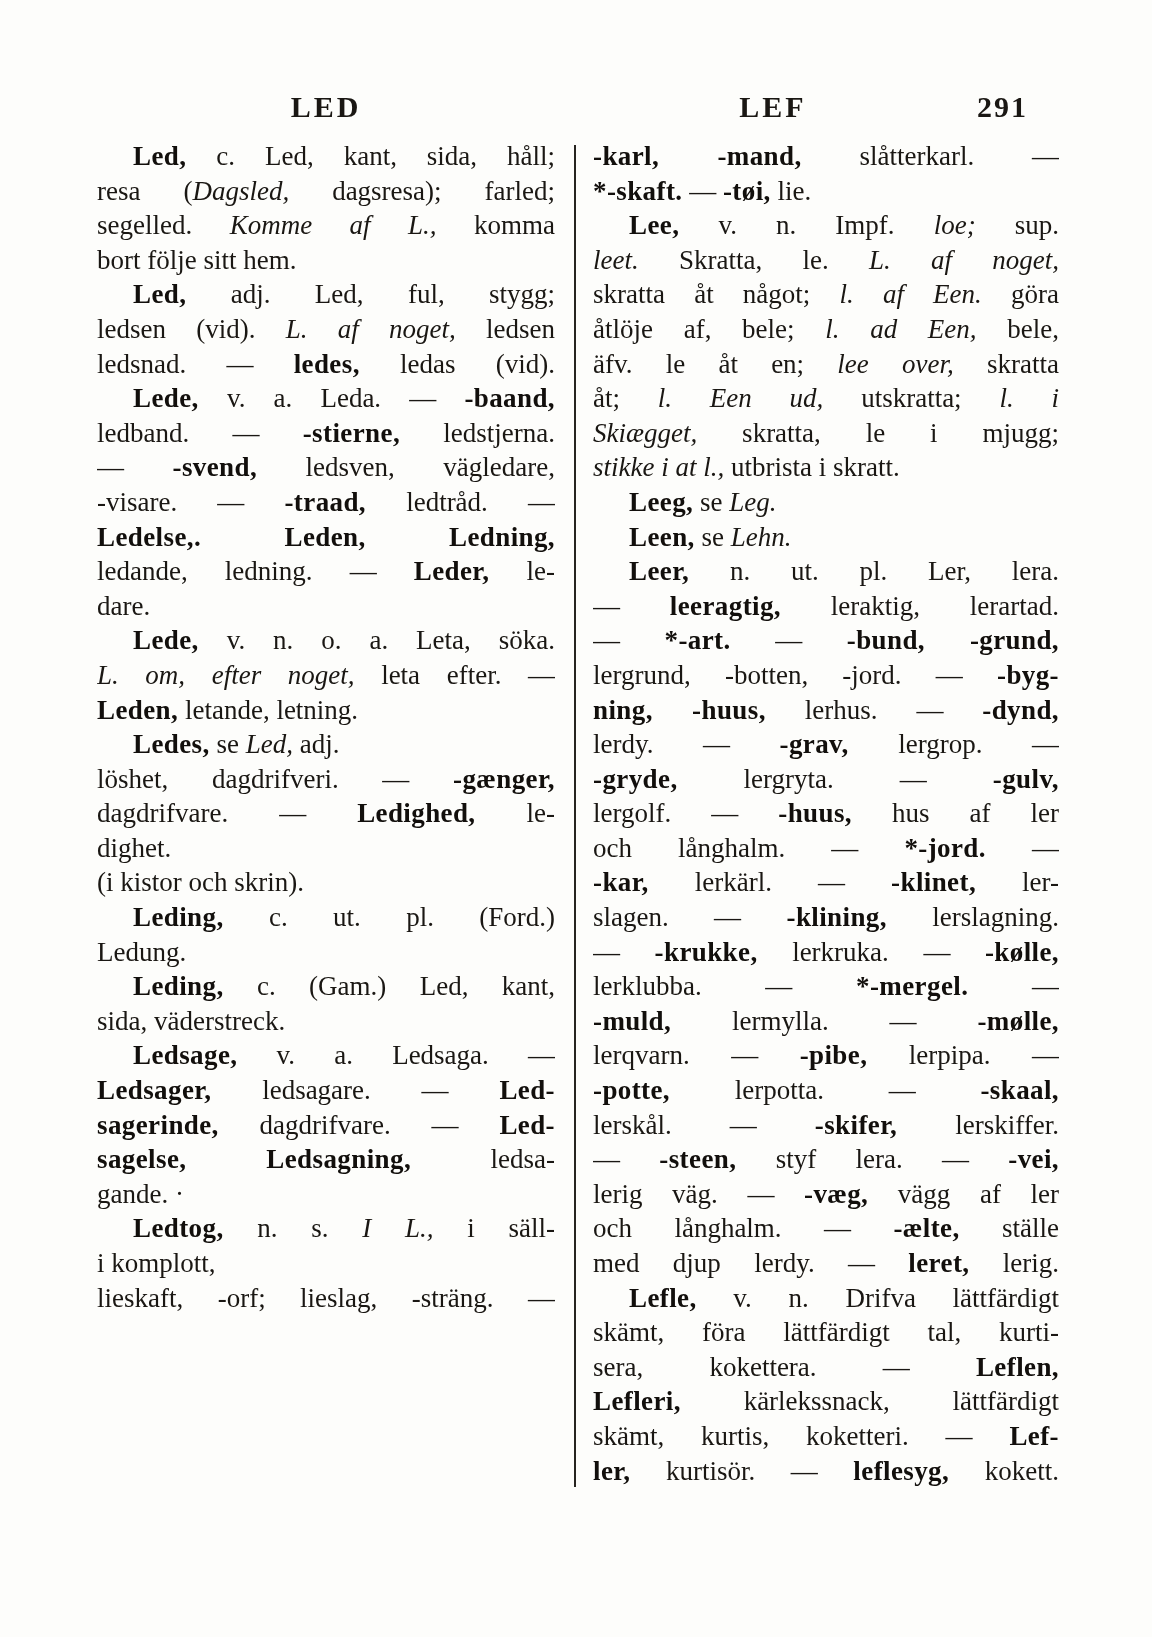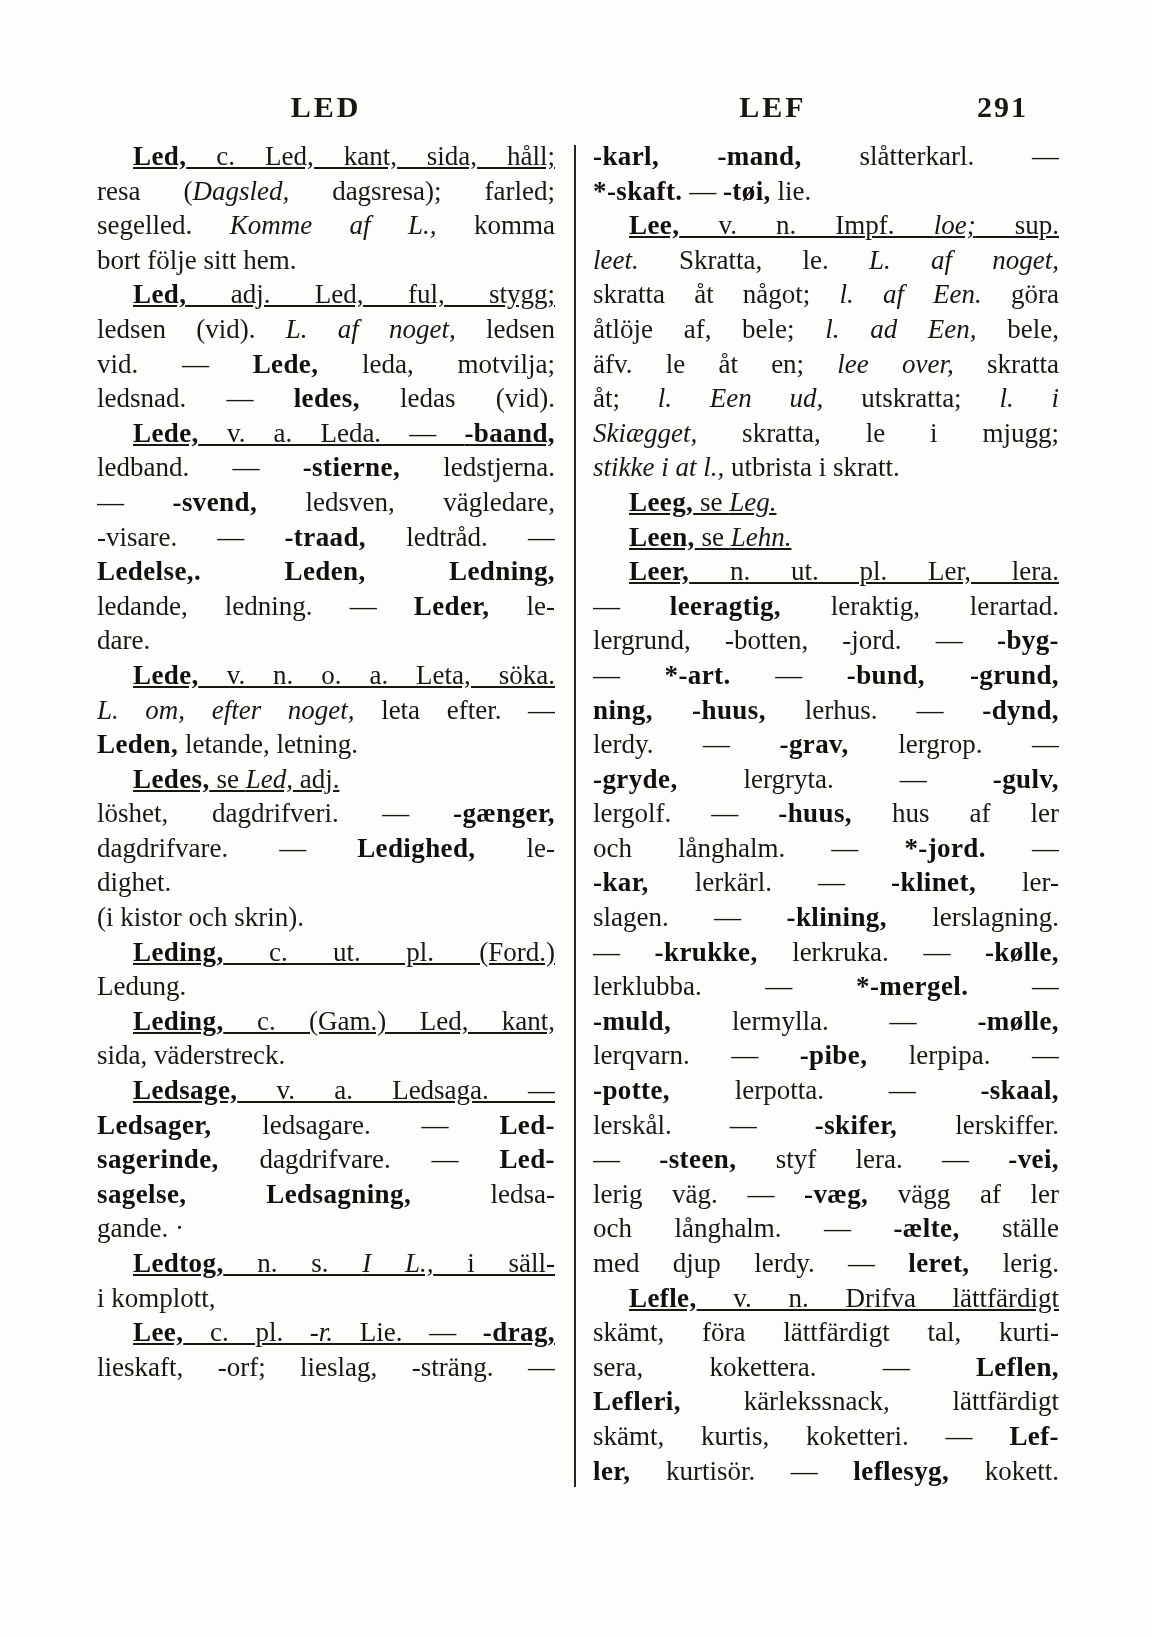--- a/index.html
+++ b/index.html
@@ -76,21 +76,21 @@
   .ln {
     height: 34.6px;
     line-height: 34.6px;
     font-size: 27px;
     text-align: justify;
     text-align-last: justify;
     white-space: normal;
     overflow: hidden;
   }
   .ln.nj { text-align-last: left; }
-  .ln.ind { text-indent: 36px; text-decoration: underline; }
+  .ln.ind { text-indent: 36px; }
   .b {
     font-weight: 700;
     letter-spacing: 0.4px;
     color: #120f0c;
   }
   .i { font-style: italic; }
   .r { }
 </style>
 </head>
 <body>
@@ -105,21 +105,20 @@
     </div>
 
     <div class="body-cols">
       <div class="col col-left" id="col-left">
           <div class="ln ind"><span class="b">Led,</span><span class="r"> c. Led, kant, sida, håll;</span></div>
           <div class="ln"><span class="r">resa (</span><span class="i">Dagsled,</span><span class="r"> dagsresa); farled;</span></div>
           <div class="ln"><span class="r">segelled. </span><span class="i">Komme af L.,</span><span class="r"> komma</span></div>
           <div class="ln nj"><span class="r">bort följe sitt hem.</span></div>
           <div class="ln ind"><span class="b">Led,</span><span class="r"> adj. Led, ful, stygg;</span></div>
           <div class="ln"><span class="r">ledsen (vid). </span><span class="i">L. af noget,</span><span class="r"> ledsen</span></div>
-          <div class="ln"><span class="r">vid. — </span><span class="b">Lede,</span><span class="r"> leda, motvilja;</span></div>
           <div class="ln"><span class="r">ledsnad. — </span><span class="b">ledes,</span><span class="r"> ledas (vid).</span></div>
           <div class="ln ind"><span class="b">Lede,</span><span class="r"> v. a. Leda. — </span><span class="b">-baand,</span></div>
           <div class="ln"><span class="r">ledband. — </span><span class="b">-stierne,</span><span class="r"> ledstjerna.</span></div>
           <div class="ln"><span class="r">— </span><span class="b">-svend,</span><span class="r"> ledsven, vägledare,</span></div>
           <div class="ln"><span class="r">-visare. — </span><span class="b">-traad,</span><span class="r"> ledtråd. —</span></div>
           <div class="ln"><span class="b">Ledelse,.</span><span class="b"> Leden, Ledning,</span></div>
           <div class="ln"><span class="r">ledande, ledning. — </span><span class="b">Leder,</span><span class="r"> le-</span></div>
           <div class="ln nj"><span class="r">dare.</span></div>
           <div class="ln ind"><span class="b">Lede,</span><span class="r"> v. n. o. a. Leta, söka.</span></div>
           <div class="ln"><span class="i">L. om, efter noget,</span><span class="r"> leta efter. —</span></div>
@@ -133,41 +132,40 @@
           <div class="ln nj"><span class="r">Ledung.</span></div>
           <div class="ln ind"><span class="b">Leding,</span><span class="r"> c. (Gam.) Led, kant,</span></div>
           <div class="ln nj"><span class="r">sida, väderstreck.</span></div>
           <div class="ln ind"><span class="b">Ledsage,</span><span class="r"> v. a. Ledsaga. —</span></div>
           <div class="ln"><span class="b">Ledsager,</span><span class="r"> ledsagare. — </span><span class="b">Led-</span></div>
           <div class="ln"><span class="b">sagerinde,</span><span class="r"> dagdrifvare. — </span><span class="b">Led-</span></div>
           <div class="ln"><span class="b">sagelse, Ledsagning,</span><span class="r"> ledsa-</span></div>
           <div class="ln nj"><span class="r">gande. ·</span></div>
           <div class="ln ind"><span class="b">Ledtog,</span><span class="r"> n. s. </span><span class="i">I L.,</span><span class="r"> i säll-</span></div>
           <div class="ln nj"><span class="r">i komplott,</span></div>
-          <div class="ln ind"><span class="b">Lee,</span><span class="r"> c. pl. </span><span class="i">-r.</span><span class="r"> Lie. — </span><span class="b">-drag,</span></div>
           <div class="ln"><span class="r">lieskaft, -orf; lieslag, -sträng. —</span></div>
         </div>
       <div class="divider"></div>
       <div class="col col-right" id="col-right">
           <div class="ln"><span class="b">-karl, -mand,</span><span class="r"> slåtterkarl. —</span></div>
           <div class="ln nj"><span class="b">*-skaft.</span><span class="r"> — </span><span class="b">-tøi,</span><span class="r"> lie.</span></div>
           <div class="ln ind"><span class="b">Lee,</span><span class="r"> v. n. Impf. </span><span class="i">loe;</span><span class="r"> sup.</span></div>
           <div class="ln"><span class="i">leet.</span><span class="r"> Skratta, le. </span><span class="i">L. af noget,</span></div>
           <div class="ln"><span class="r">skratta åt något; </span><span class="i">l. af Een.</span><span class="r"> göra</span></div>
           <div class="ln"><span class="r">åtlöje af, bele; </span><span class="i">l. ad Een,</span><span class="r"> bele,</span></div>
           <div class="ln"><span class="r">äfv. le åt en; </span><span class="i">lee over,</span><span class="r"> skratta</span></div>
           <div class="ln"><span class="r">åt; </span><span class="i">l. Een ud,</span><span class="r"> utskratta; </span><span class="i">l. i</span></div>
           <div class="ln"><span class="i">Skiægget,</span><span class="r"> skratta, le i mjugg;</span></div>
           <div class="ln nj"><span class="i">stikke i at l.,</span><span class="r"> utbrista i skratt.</span></div>
           <div class="ln ind nj"><span class="b">Leeg,</span><span class="r"> se </span><span class="i">Leg.</span></div>
           <div class="ln ind nj"><span class="b">Leen,</span><span class="r"> se </span><span class="i">Lehn.</span></div>
           <div class="ln ind"><span class="b">Leer,</span><span class="r"> n. ut. pl. Ler, lera.</span></div>
           <div class="ln"><span class="r">— </span><span class="b">leeragtig,</span><span class="r"> leraktig, lerartad.</span></div>
+          <div class="ln"><span class="r">— </span><span class="b">*-art.</span><span class="r"> — </span><span class="b">-bund, -grund,</span></div>
           <div class="ln"><span class="r">lergrund, -botten, -jord. — </span><span class="b">-byg-</span></div>
-          <div class="ln"><span class="r">— </span><span class="b">*-art.</span><span class="r"> — </span><span class="b">-bund, -grund,</span></div>
           <div class="ln"><span class="b">ning, -huus,</span><span class="r"> lerhus. — </span><span class="b">-dynd,</span></div>
           <div class="ln"><span class="r">lerdy. — </span><span class="b">-grav,</span><span class="r"> lergrop. —</span></div>
           <div class="ln"><span class="b">-gryde,</span><span class="r"> lergryta. — </span><span class="b">-gulv,</span></div>
           <div class="ln"><span class="r">lergolf. — </span><span class="b">-huus,</span><span class="r"> hus af ler</span></div>
           <div class="ln"><span class="r">och långhalm. — </span><span class="b">*-jord.</span><span class="r"> —</span></div>
           <div class="ln"><span class="b">-kar,</span><span class="r"> lerkärl. — </span><span class="b">-klinet,</span><span class="r"> ler-</span></div>
           <div class="ln"><span class="r">slagen. — </span><span class="b">-klining,</span><span class="r"> lerslagning.</span></div>
           <div class="ln"><span class="r">— </span><span class="b">-krukke,</span><span class="r"> lerkruka. — </span><span class="b">-kølle,</span></div>
           <div class="ln"><span class="r">lerklubba. — </span><span class="b">*-mergel.</span><span class="r"> —</span></div>
           <div class="ln"><span class="b">-muld,</span><span class="r"> lermylla. — </span><span class="b">-mølle,</span></div>

